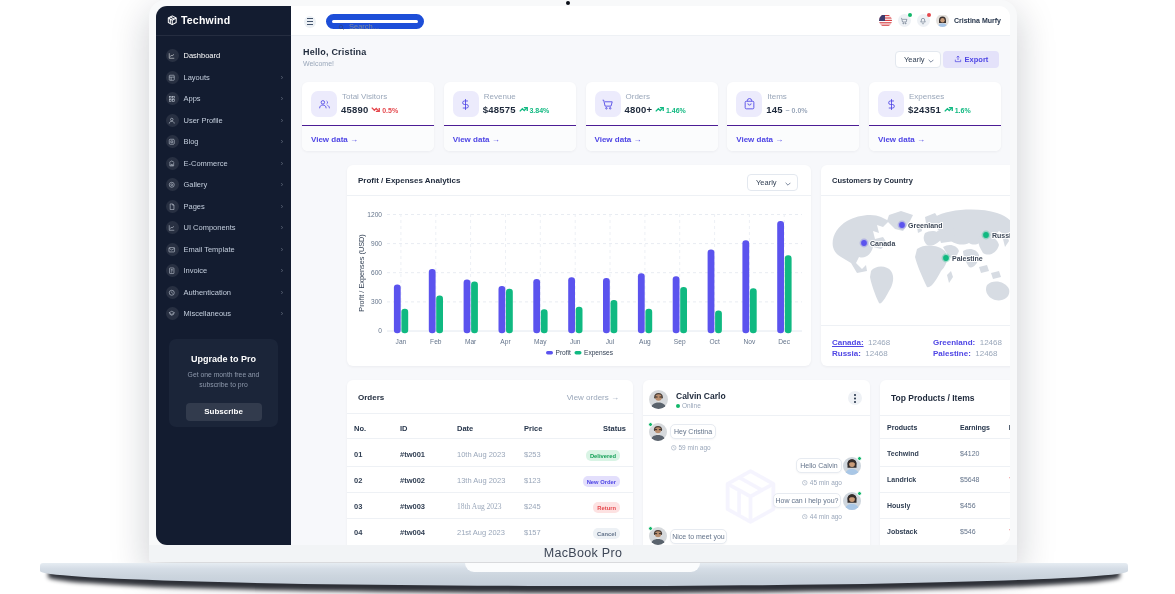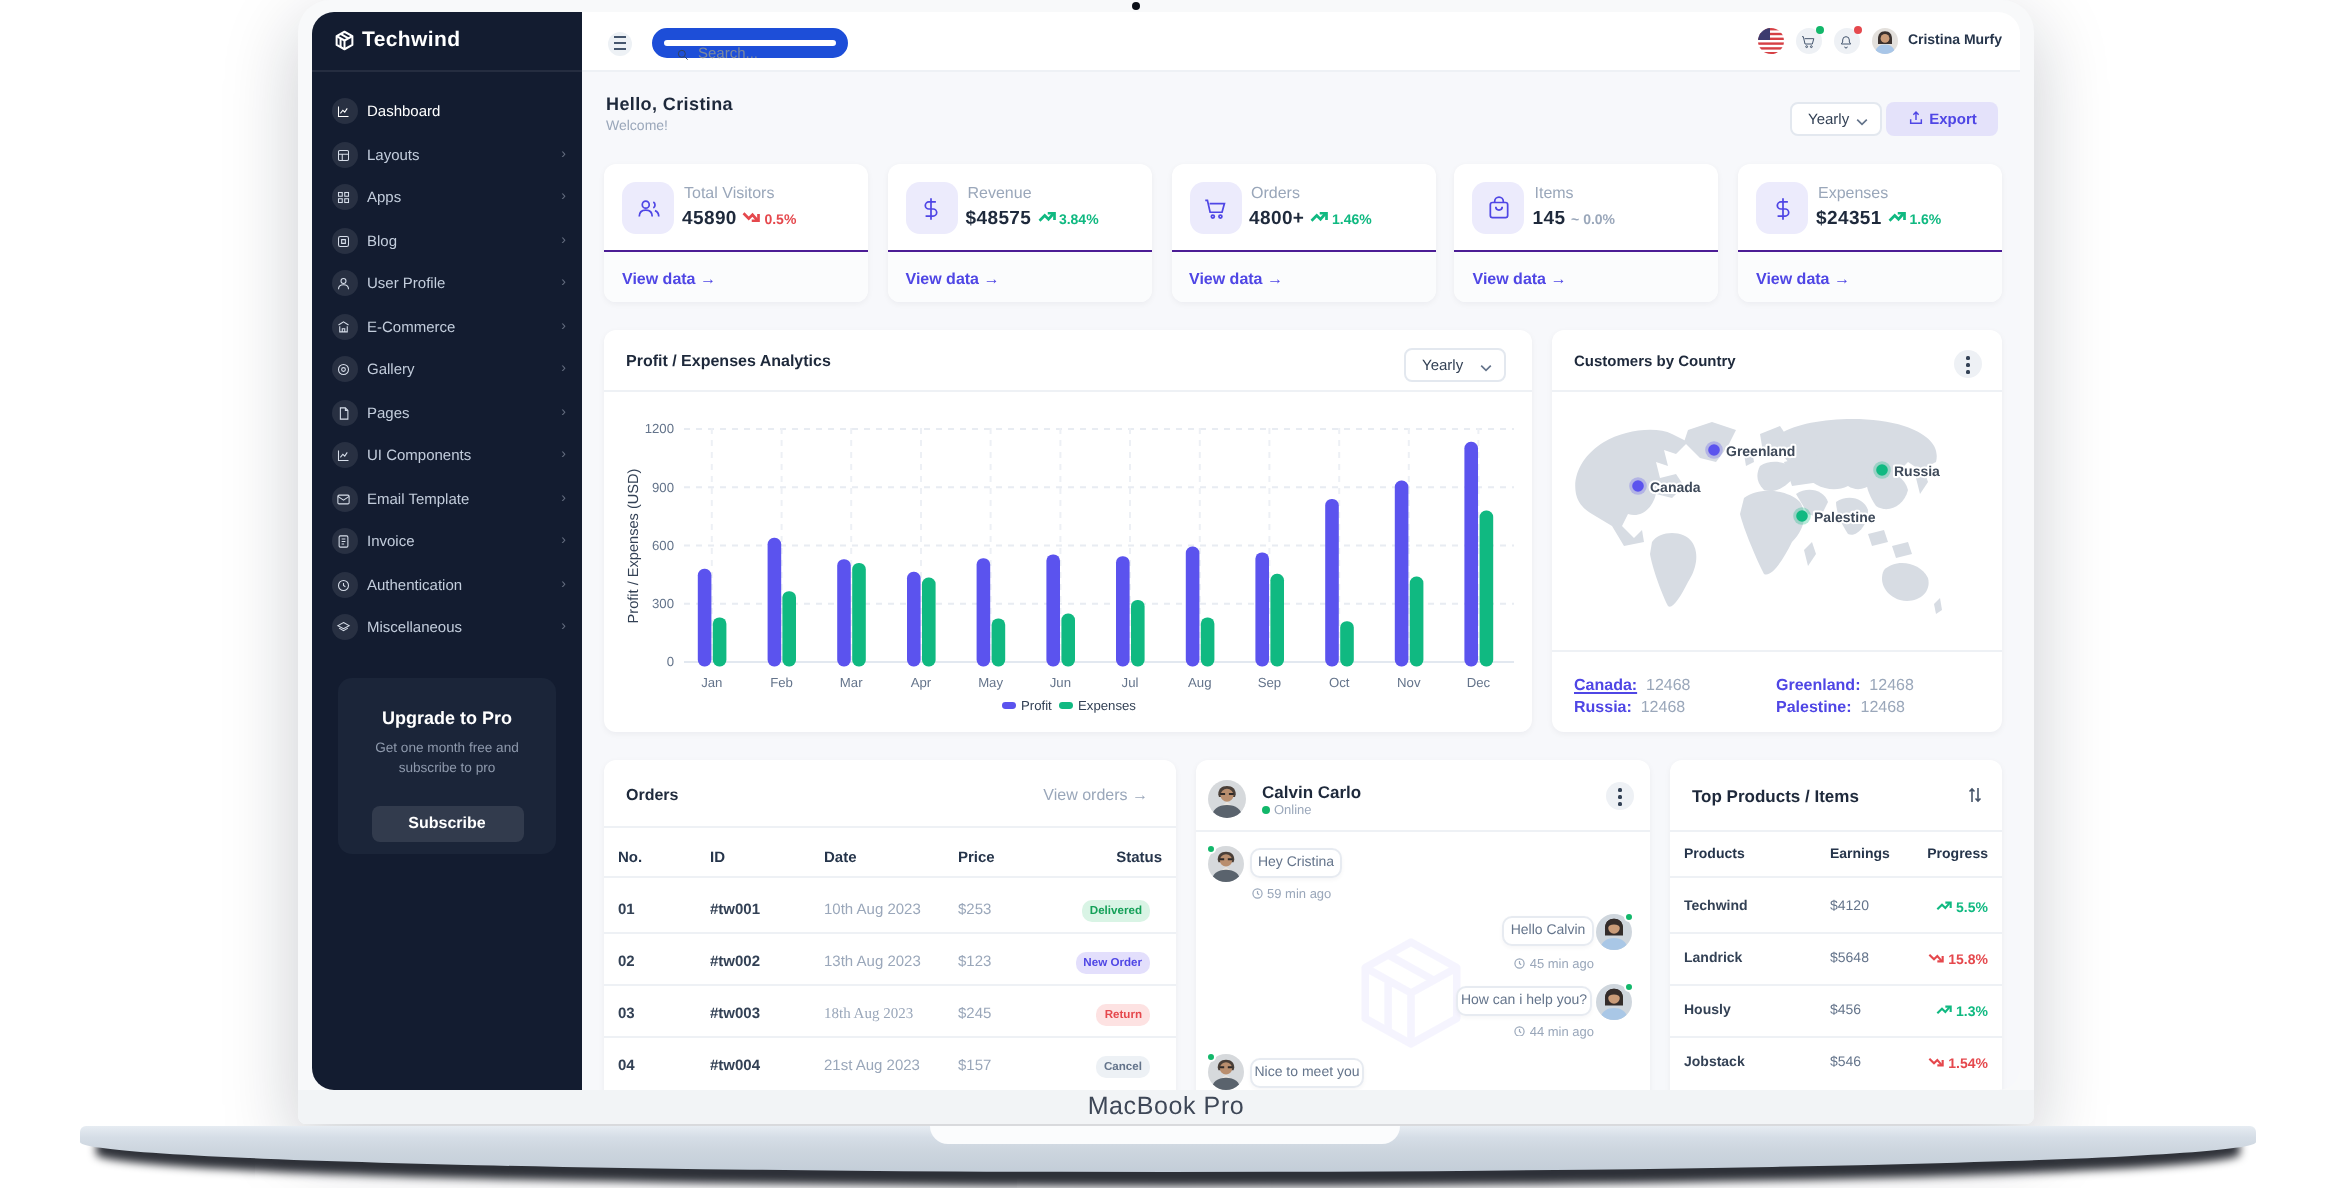--- a/index.html
+++ b/index.html
@@ -48,21 +48,21 @@
   .scard { position:absolute; top:46px; width:132px; height:69px; background:#fff; border-radius:6px; box-shadow:0 1px 3px rgba(15,23,42,0.05); }
   .scard .tile { position:absolute; left:9px; top:9px; width:26px; height:26px; border-radius:7px; background:#ecebfc; display:flex; align-items:center; justify-content:center; }
   .scard .tile svg { width:13px; height:13px; stroke:#4f46e5; fill:none; stroke-width:1.6; }
   .scard .lab { position:absolute; left:40px; top:10px; font-size:8px; color:#9aa7ba; }
   .scard .val { position:absolute; left:39px; top:21.5px; font-size:9.5px; color:#1e293b; font-weight:bold; letter-spacing:0.2px; }
   .scard .pct { font-size:7px; font-weight:bold; letter-spacing:0; }
   .scard .foot { position:absolute; left:0; top:43px; width:100%; height:26px; border-top:1px solid #4c1d95; background:#fbfcfd; border-radius:0 0 6px 6px; }
   .scard .foot span { position:absolute; left:9px; top:8.5px; font-size:8px; color:#4f46e5; font-weight:bold; }
   .g { color:#10b981; } .r { color:#e5484d; } .gr { color:#9aa7ba; }
   
-  .card { position:absolute; background:#fff; border-radius:6px; box-shadow:0 1px 3px rgba(15,23,42,0.05); }
+  .card { position:absolute; background:#fff; border-radius:6px; box-shadow:0 1px 3px rgba(15,23,42,0.05);margin-left:45px; }
   .chead { position:absolute; left:11px; top:11px; font-size:8px; font-weight:bold; color:#1e293b; }
   .cdiv { position:absolute; left:0; width:100%; height:1px; background:#eef1f5; }
   .dotbtn { position:absolute; width:14px; height:14px; border-radius:50%; background:#eef1f5; color:#334155; text-align:center; font-size:8px; line-height:14px; font-weight:bold; }
 </style>
 </head>
 <body>
   <div class="screen">
     <div class="camera"></div>
     <div class="content">
       <aside class="sidebar">
@@ -88,30 +88,30 @@
           <li><span class="mi">
               <svg viewBox="0 0 24 24">
                 <rect x="4" y="4" width="6" height="6"></rect>
                 <rect x="14" y="4" width="6" height="6"></rect>
                 <rect x="4" y="14" width="6" height="6"></rect>
                 <rect x="14" y="14" width="6" height="6"></rect>
               </svg>
             </span>Apps<span class="chev">›</span></li>
           <li><span class="mi">
               <svg viewBox="0 0 24 24">
+                <circle cx="12" cy="8" r="4"></circle>
+                <path d="M4 21 c0-5 4-7 8-7 s8 2 8 7"></path>
+              </svg>
+            </span>User Profile<span class="chev">›</span></li>
+          <li><span class="mi">
+              <svg viewBox="0 0 24 24">
                 <rect x="4" y="4" width="16" height="16" rx="3"></rect>
                 <path d="M9 9 h6 v6 h-6 z"></path>
               </svg>
             </span>Blog<span class="chev">›</span></li>
-          <li><span class="mi">
-              <svg viewBox="0 0 24 24">
-                <circle cx="12" cy="8" r="4"></circle>
-                <path d="M4 21 c0-5 4-7 8-7 s8 2 8 7"></path>
-              </svg>
-            </span>User Profile<span class="chev">›</span></li>
           <li><span class="mi">
               <svg viewBox="0 0 24 24">
                 <path d="M4 8 l8-5 8 5 M6 10 v9 h12 v-9"></path>
                 <path d="M10 19 v-5 h4 v5"></path>
               </svg>
             </span>E-Commerce<span class="chev">›</span></li>
           <li><span class="mi">
               <svg viewBox="0 0 24 24">
                 <circle cx="12" cy="12" r="8"></circle>
                 <circle cx="12" cy="12" r="3"></circle>

